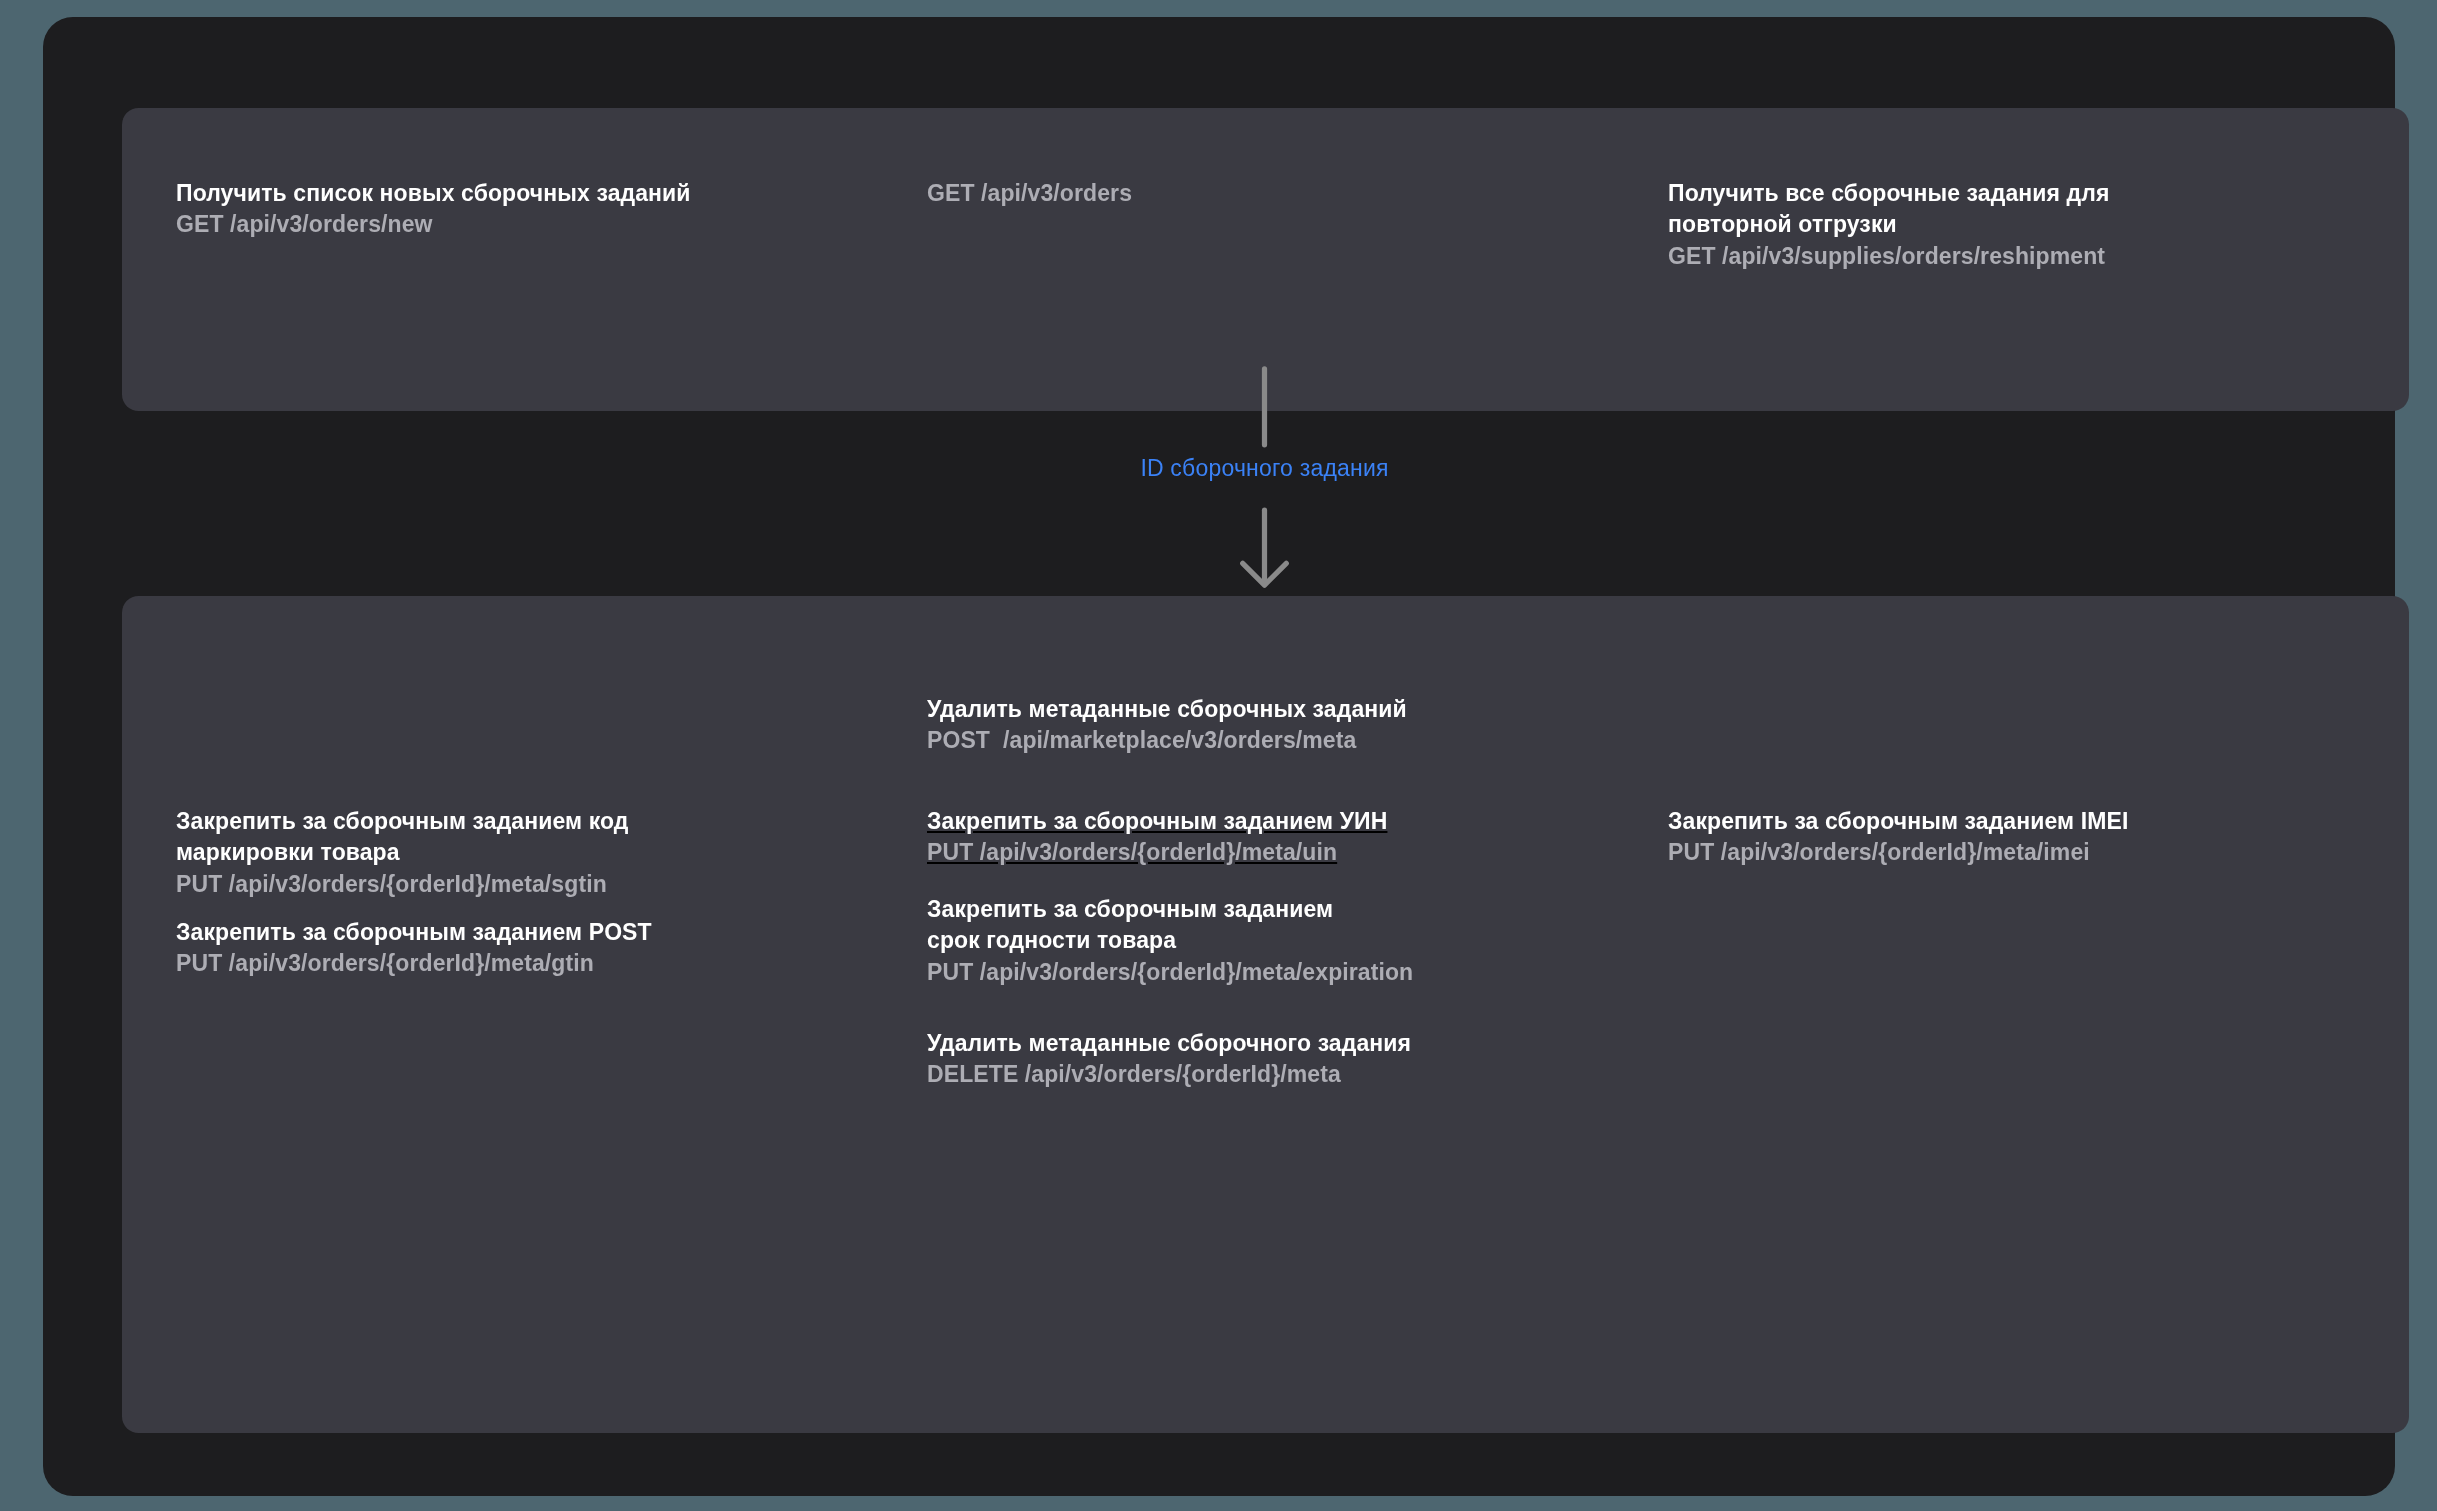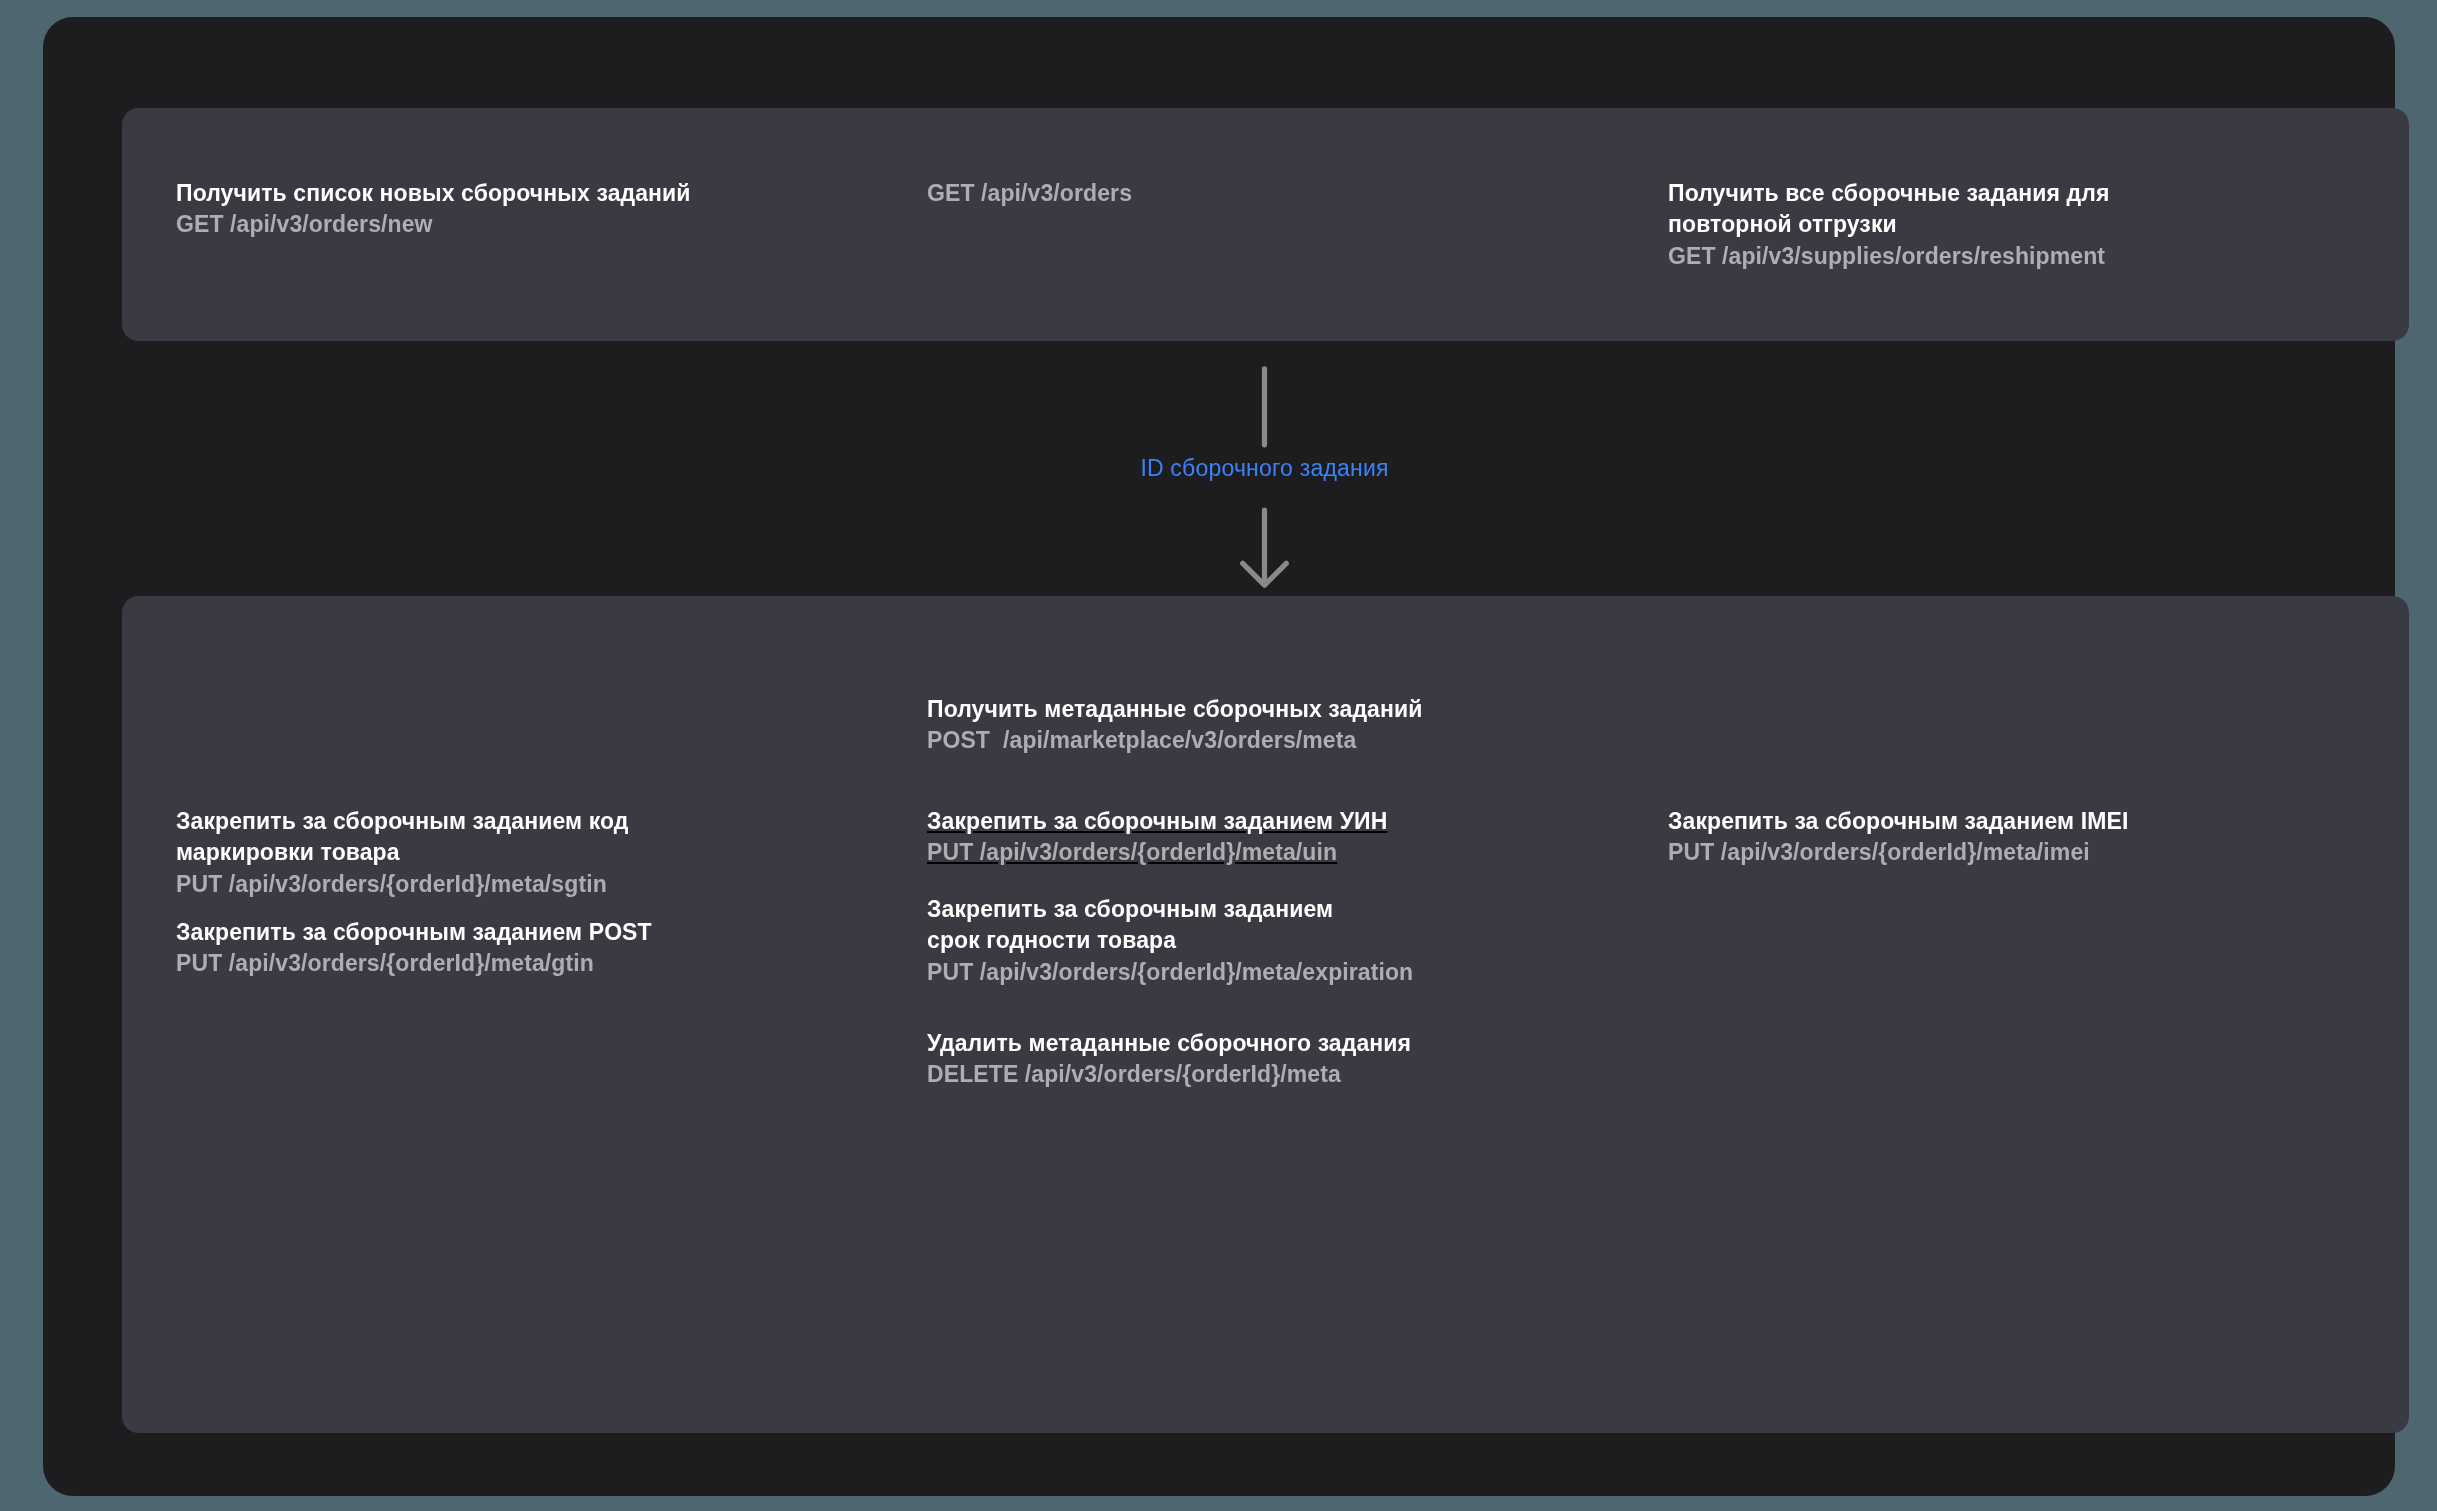--- a/index.html
+++ b/index.html
@@ -29,21 +29,21 @@
     position: absolute;
     background: #3a3a42;
     border-radius: 16.6px;
     box-sizing: border-box;
   }
 
   .card-top {
     left: 79px;
     top: 91px;
     width: 2287px;
-    height: 233px;
+    height: 303px;
   }
 
   .card-bottom {
     left: 79px;
     top: 579px;
     width: 2287px;
     height: 837px;
   }
 
   
@@ -140,21 +140,21 @@
       <line x1="200" y1="8" x2="200" y2="95" stroke="#8a8a8a" stroke-width="6" stroke-linecap="round"></line>
       <line x1="200" y1="170" x2="200" y2="252" stroke="#8a8a8a" stroke-width="6" stroke-linecap="round"></line>
       <polyline points="175,231 200,256 225,231" fill="none" stroke="#8a8a8a" stroke-width="6" stroke-linecap="round" stroke-linejoin="round"></polyline>
     </svg>
     <div class="conn-label">ID сборочного задания</div>
   </div>
 
   <div class="card card-bottom">
 
     <div class="node n-meta">
-      <div class="title">Получить метаданные сборочных заданий</div>
+      <div class="title">Удалить метаданные сборочных заданий</div>
       <div class="endpoint">POST  /api/marketplace/v3/orders/meta</div>
     </div>
 
     <div class="node n-sgtin">
       <div class="title">Закрепить за сборочным заданием код
 маркировки товара</div>
       <div class="endpoint">PUT /api/v3/orders/{orderId}/meta/sgtin</div>
     </div>
 
     <div class="node n-gtin">

